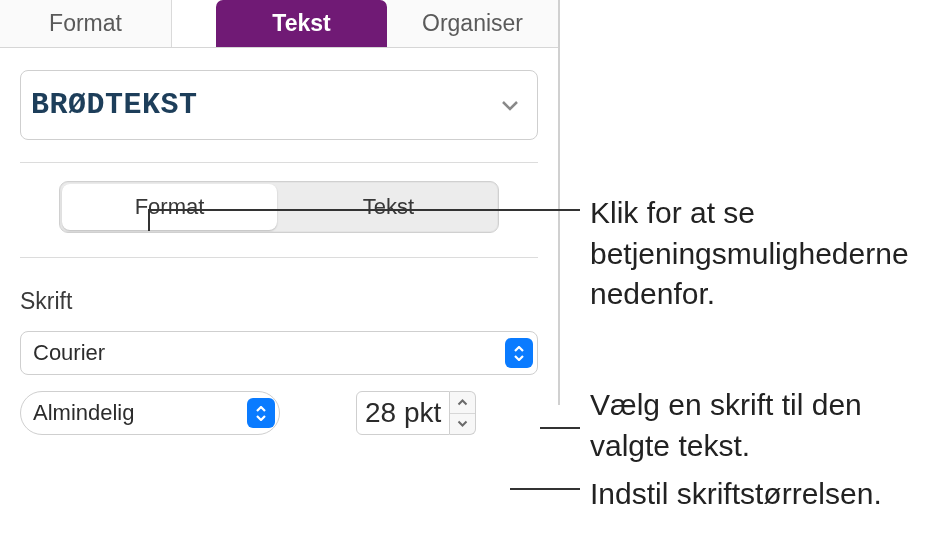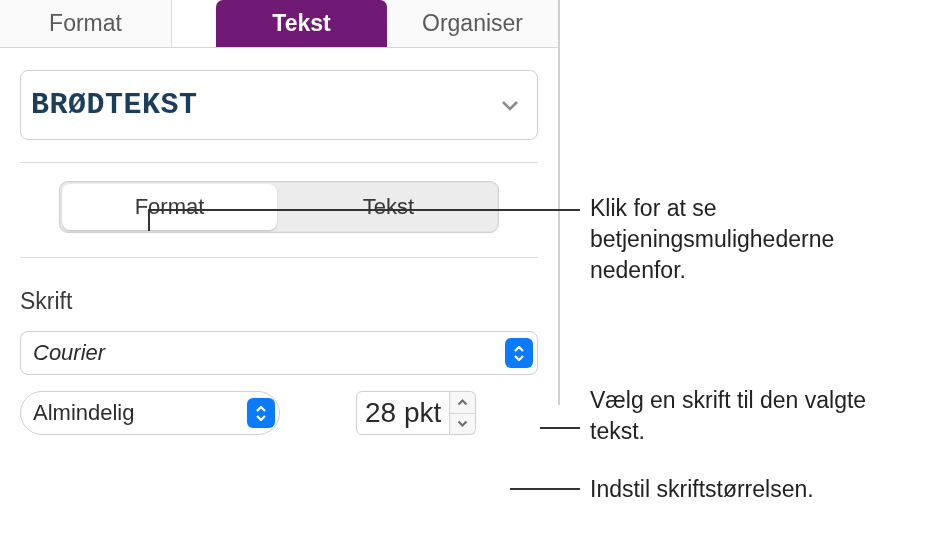--- a/index.html
+++ b/index.html
@@ -118,21 +118,20 @@
 
   
   .section-label {
     margin: 30px 20px 0 20px;
     font-size: 23px;
     color: #3b3b3b;
   }
 
   .font-row {
     margin: 16px 20px 0 20px;
-    font-style: italic;
   }
   .popup {
     position: relative;
     height: 44px;
     border: 1px solid #cfcfcf;
     border-radius: 8px;
     display: flex;
     align-items: center;
     padding: 0 42px 0 12px;
     font-size: 22px;
@@ -190,21 +189,21 @@
   .stepper svg{ width:11px; height:7px }
   .stepper path{ stroke:#6a6a6a; stroke-width:2; fill:none }
 
   
   .leader {
     position:absolute; background:#333; height:2px;
   }
   .leader.v { width:2px; height:auto }
   .callout {
     position:absolute;
-    font-size: 23px; line-height: 1.35;
+    font-size: 30px; line-height: 1.35;
     color: #222;
   }
 </style>
 </head>
 <body>
 
 <div class="wrap">
   <div class="panel">
 
     <div class="top-tabs">

